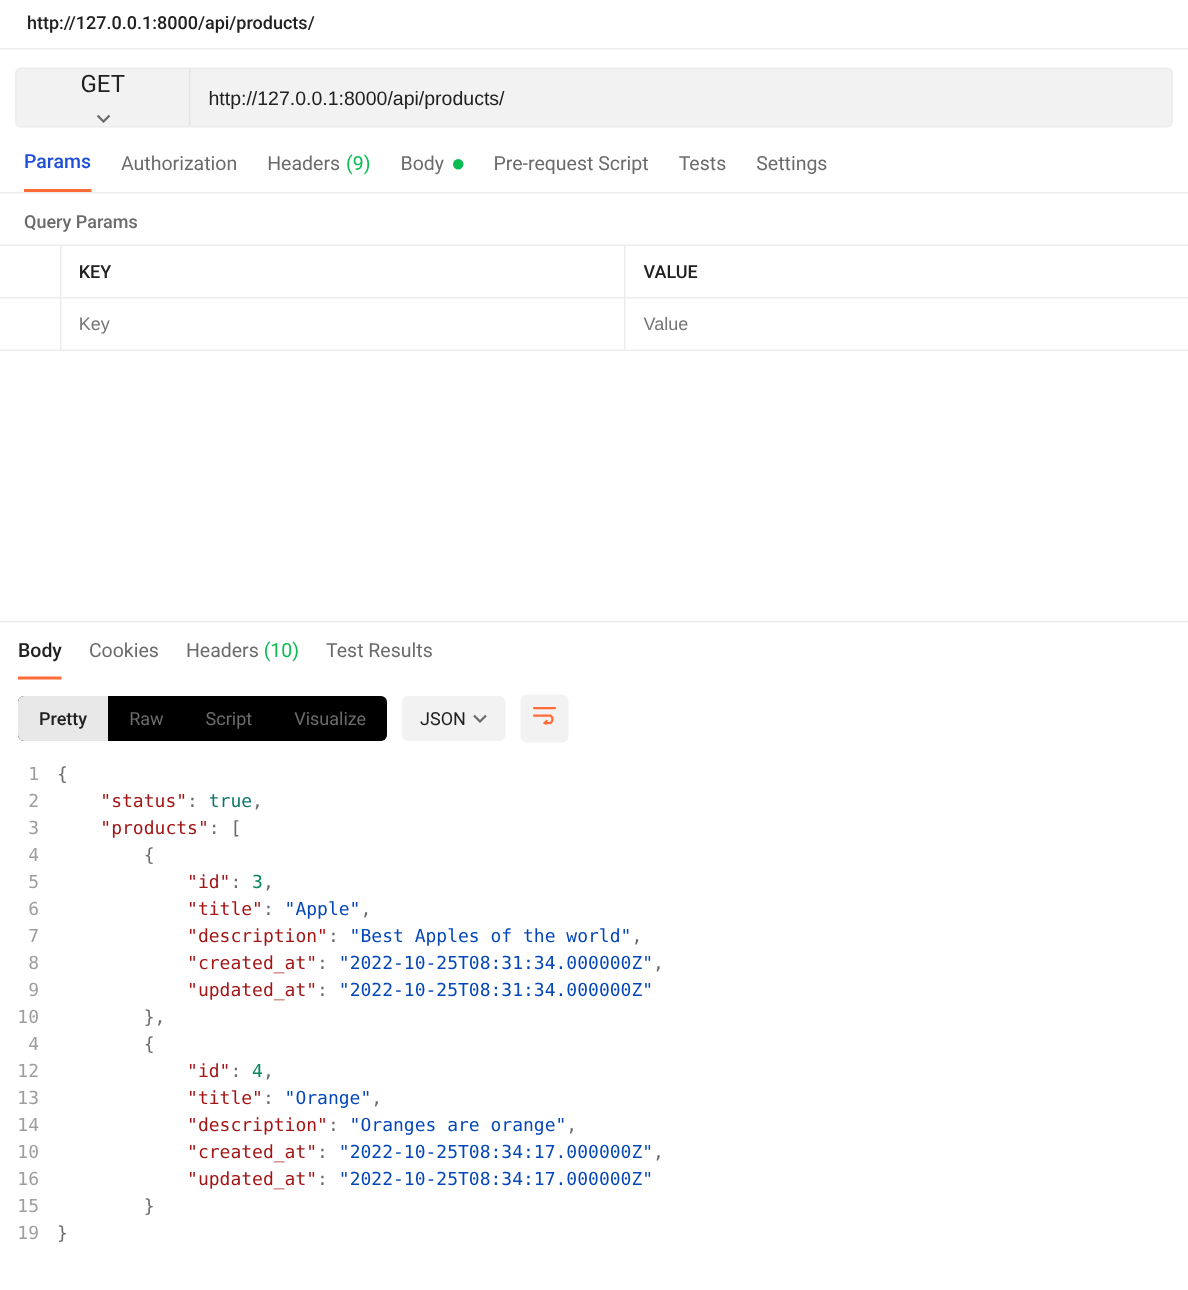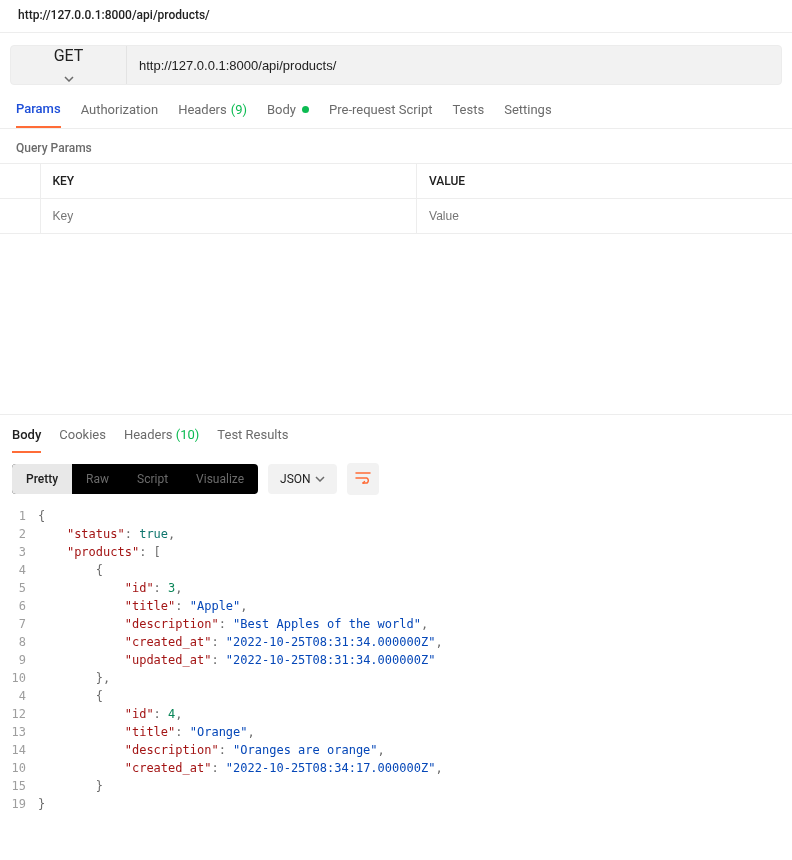--- a/index.html
+++ b/index.html
@@ -345,20 +345,24 @@
       </div>
       <div class="code-line">
         <span class="ln">14</span>
         <span class="code">            <span class="tok-key">"description"</span><span class="tok-punct">: </span><span class="tok-str">"Oranges are orange"</span><span class="tok-punct">,</span></span>
       </div>
       <div class="code-line">
         <span class="ln">10</span>
         <span class="code">            <span class="tok-key">"created_at"</span><span class="tok-punct">: </span><span class="tok-str">"2022-10-25T08:34:17.000000Z"</span><span class="tok-punct">,</span></span>
       </div>
       <div class="code-line">
+        <span class="ln">16</span>
+        <span class="code">            <span class="tok-key">"updated_at"</span><span class="tok-punct">: </span><span class="tok-str">"2022-10-25T08:34:17.000000Z"</span></span>
+      </div>
+      <div class="code-line">
         <span class="ln">15</span>
         <span class="code">        <span class="tok-brace">}</span></span>
       </div>
       <div class="code-line">
         <span class="ln">19</span>
         <span class="code"><span class="tok-brace">}</span></span>
       </div>
     </div>
 </div>
 

